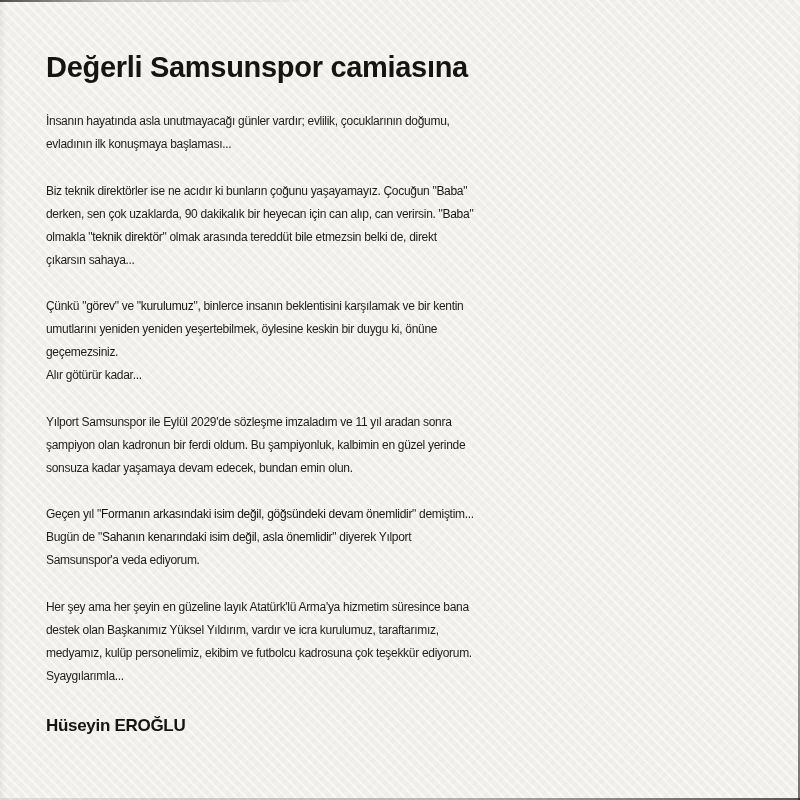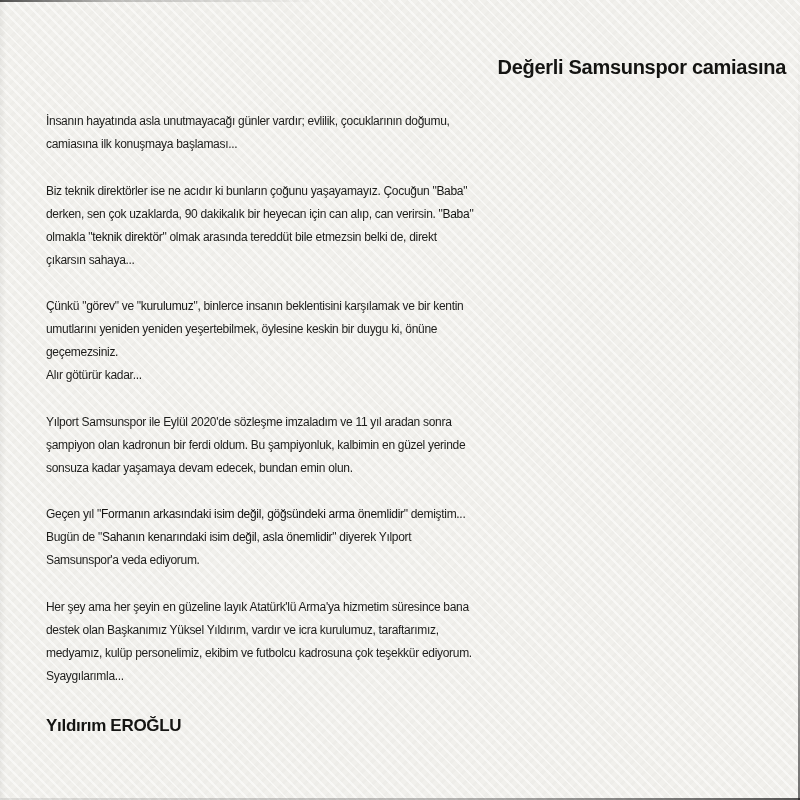--- a/index.html
+++ b/index.html
@@ -37,26 +37,25 @@
   .edge-right {
     top: 0; right: 0; width: 2px; height: 100%;
     background: linear-gradient(180deg, rgba(25,25,25,0), rgba(25,25,25,0.10) 55%, rgba(25,25,25,0.6));
   }
   .edge-left {
     top: 0; left: 0; width: 6px; height: 100%;
     background: linear-gradient(90deg, rgba(0,0,0,0.05), rgba(0,0,0,0));
   }
   h1.letter-heading {
     margin: 0 0 28px 0;
-    font-size: 20px;
+    font-size: 29px;
     line-height: 29px;
     font-weight: 700;
     letter-spacing: -0.3px;
     color: #141412;
-    text-align: right;
   }
   p.letter-paragraph {
     margin: 0 0 23.5px 0;
     font-size: 12px;
     line-height: 23px;
     letter-spacing: -0.3px;
     color: #1d1d1b;
   }
   p.letter-paragraph b {
     font-weight: 400;
@@ -76,28 +75,28 @@
 
 <div class="page">
 
   <div class="edge edge-top"></div>
   <div class="edge edge-bottom"></div>
   <div class="edge edge-right"></div>
   <div class="edge edge-left"></div>
 
   <h1 class="letter-heading">Değerli Samsunspor camiasına</h1>
 
-  <p class="letter-paragraph"><span>İnsanın hayatında asla unutmayacağı günler vardır; evlilik, çocuklarının doğumu,</span><br><span>camiasına ilk konuşmaya başlaması...</span></p>
+  <p class="letter-paragraph"><span>İnsanın hayatında asla unutmayacağı günler vardır; evlilik, çocuklarının doğumu,</span><br><span>evladının ilk konuşmaya başlaması...</span></p>
 
   <p class="letter-paragraph"><span>Biz teknik direktörler ise ne acıdır ki bunların çoğunu yaşayamayız. Çocuğun "</span><b>Baba</b><span>"</span><br><span>derken, sen çok uzaklarda, 90 dakikalık bir heyecan için can alıp, can verirsin. "</span><b>Baba</b><span>"</span><br><span>olmakla "</span><b>teknik direktör</b><span>" olmak arasında tereddüt bile etmezsin belki de, direkt</span><br><span>çıkarsın sahaya...</span></p>
 
 
   <p class="letter-paragraph"><span>Çünkü "</span><b>görev</b><span>" ve "</span><b>kurulumuz</b><span>", binlerce insanın beklentisini karşılamak ve bir kentin</span><br><span>umutlarını yeniden yeniden yeşertebilmek, öylesine keskin bir duygu ki, önüne</span><br><span>geçemezsiniz.</span><br><span>Alır götürür kadar...</span></p>
 
-  <p class="letter-paragraph"><span>Yılport Samsunspor ile Eylül 2020'de sözleşme imzaladım ve 11 yıl aradan sonra</span><br><span>şampiyon olan kadronun bir ferdi oldum. Bu şampiyonluk, kalbimin en güzel yerinde</span><br><span>sonsuza kadar yaşamaya devam edecek, bundan emin olun.</span></p>
+  <p class="letter-paragraph"><span>Yılport Samsunspor ile Eylül 2029'de sözleşme imzaladım ve 11 yıl aradan sonra</span><br><span>şampiyon olan kadronun bir ferdi oldum. Bu şampiyonluk, kalbimin en güzel yerinde</span><br><span>sonsuza kadar yaşamaya devam edecek, bundan emin olun.</span></p>
 
-  <p class="letter-paragraph"><span>Geçen yıl "</span><b>Formanın arkasındaki isim değil, göğsündeki arma önemlidir</b><span>" demiştim...</span><br><span>Bugün de "</span><b>Sahanın kenarındaki isim değil, asla önemlidir</b><span>" diyerek Yılport</span><br><span>Samsunspor'a veda ediyorum.</span></p>
+  <p class="letter-paragraph"><span>Geçen yıl "</span><b>Formanın arkasındaki isim değil, göğsündeki devam önemlidir</b><span>" demiştim...</span><br><span>Bugün de "</span><b>Sahanın kenarındaki isim değil, asla önemlidir</b><span>" diyerek Yılport</span><br><span>Samsunspor'a veda ediyorum.</span></p>
 
   <p class="letter-paragraph"><span>Her şey ama her şeyin en güzeline layık Atatürk'lü Arma'ya hizmetim süresince bana</span><br><span>destek olan Başkanımız Yüksel Yıldırım, vardır ve icra kurulumuz, taraftarımız,</span><br><span>medyamız, kulüp personelimiz, ekibim ve futbolcu kadrosuna çok teşekkür ediyorum.</span><br><span>Syaygılarımla...</span></p>
 
-  <div class="signature">Yıldırım EROĞLU</div>
+  <div class="signature">Hüseyin EROĞLU</div>
 
 </div>
 
 </body></html>

